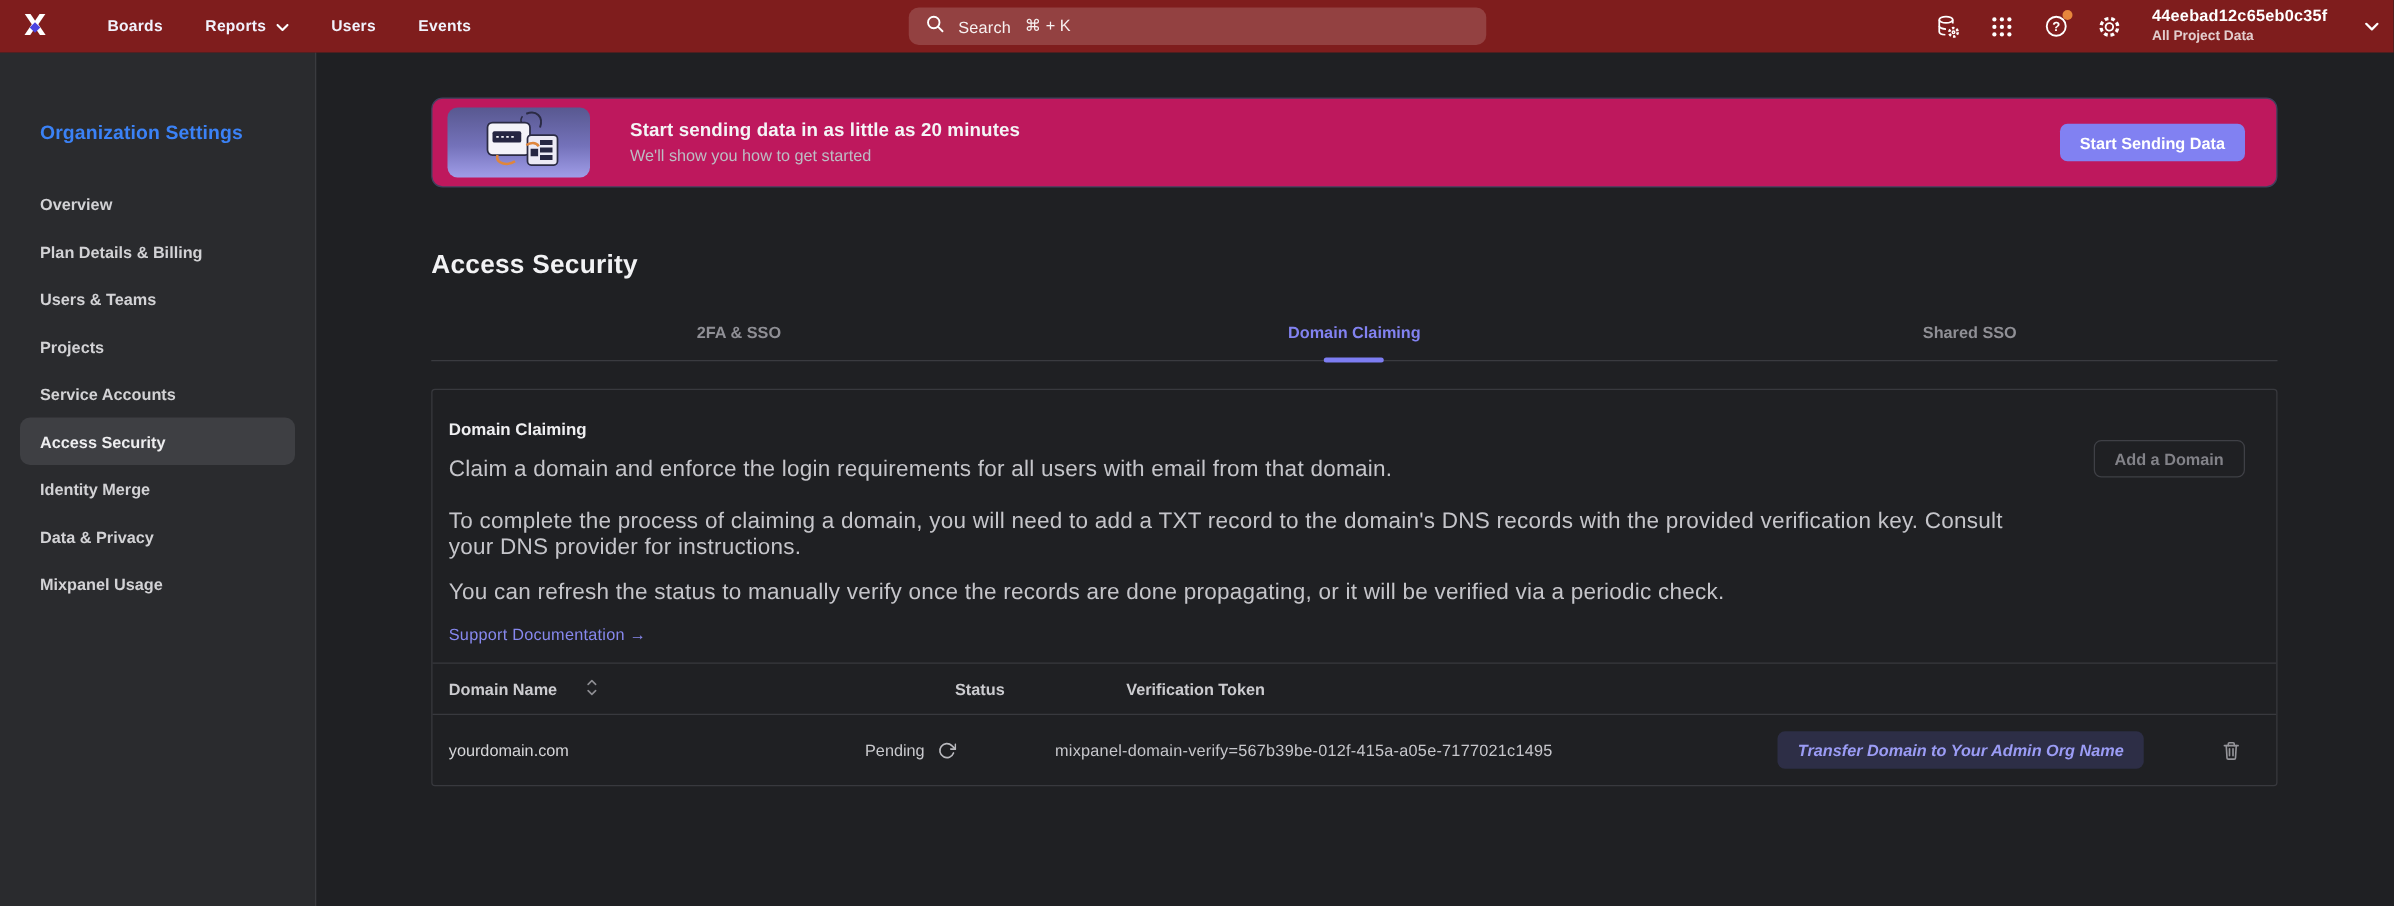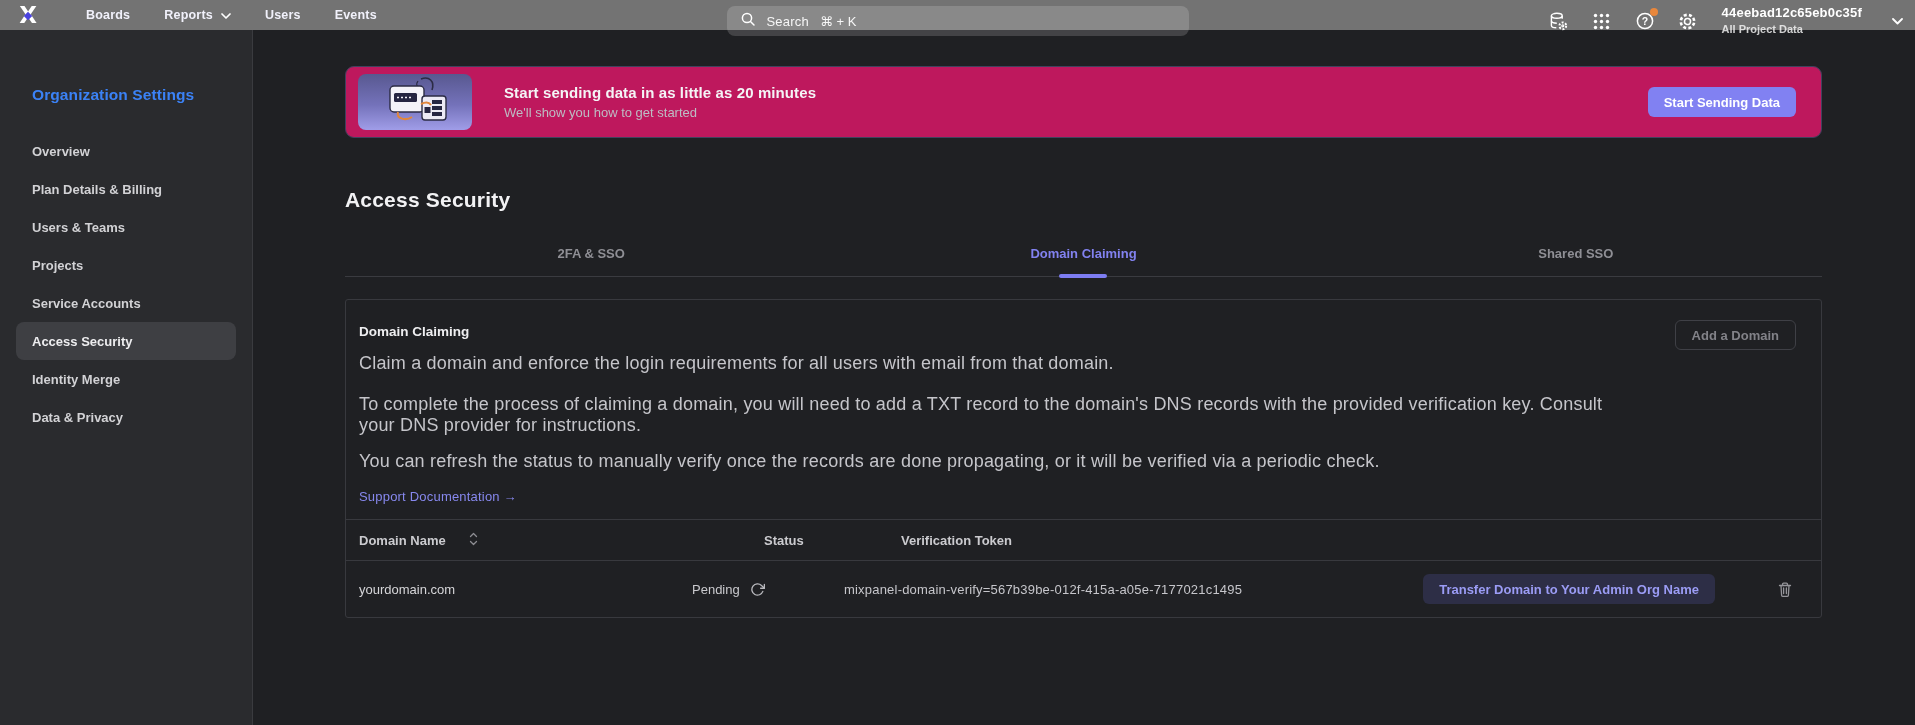--- a/index.html
+++ b/index.html
@@ -6,22 +6,22 @@
   html,body { width:1915px; height:725px; overflow:hidden; }
   body {
     font-family:"Liberation Sans","DejaVu Sans",sans-serif;
     background:#1f2023;
     color:#e8e8ea;
   }
   .viewport { width:1915px; height:725px; display:flex; flex-direction:column; }
 
   
   .topbar {
-    height:30px; flex-shrink:0;
-    background:#737373;
+    height:42px; flex-shrink:0;
+    background:#7f1d1d;
     display:flex; align-items:center;
     position:relative;
   }
   .nav-left { display:flex; align-items:center; gap:34px; padding-left:14px; }
   .logo { width:28px; height:30px; position:relative; display:flex; align-items:center; justify-content:center; cursor:pointer; margin-right:10px; }
   .logo-x { font-family:"DejaVu Sans",sans-serif; font-size:23px; font-weight:800; color:#fff; line-height:1; }
   .logo-notch { position:absolute; width:6px; height:6px; background:#4b43e0; left:50%; top:52%; transform:translate(-50%,-50%) rotate(45deg); }
   .nav-link { color:#f1f1fb; font-size:12.5px; font-weight:600; letter-spacing:.2px; display:flex; align-items:center; gap:8px; cursor:pointer; white-space:nowrap; }
 
   .search {
@@ -96,21 +96,21 @@
   .tab.active { color:#8282f0; }
   .tab-underline {
     position:absolute; bottom:-2px; left:50%; transform:translateX(-50%);
     width:48px; height:4px; border-radius:3px; background:#7d7df2;
   }
 
   
   .card { margin-top:22px; border:1px solid #38393e; border-radius:3px; position:relative; padding-top:24px; }
   .card-title { font-size:13.5px; font-weight:700; color:#eeeef0; margin:0 25px 14px 13px; }
   .add-domain-btn {
-    position:absolute; top:20px; right:25px; height:30px; padding:0 16px;
+    position:absolute; top:40px; right:25px; height:30px; padding:0 16px;
     font-family:inherit; font-size:13px; font-weight:600; color:#828288;
     background:transparent; border:1px solid #3f4046; border-radius:6px; cursor:pointer;
   }
   .card-p { font-size:18px; line-height:21px; letter-spacing:.2px; color:#c5c5ca; margin:0 25px 15px 13px; max-width:1260px; }
   .card-p.gap-lg { margin-bottom:20px; }
   .support-link { display:inline-block; font-size:13px; font-weight:400; color:#8788ee; margin:0 0 15px 13px; cursor:pointer; letter-spacing:.2px; }
 
   
   .dtable { border-top:1px solid #38393e; }
   .dtable-header {
@@ -122,21 +122,21 @@
   .th-domain { display:flex; align-items:center; gap:23px; }
   .dtable-row { display:flex; align-items:center; height:56px; padding:0 28px 0 13px; font-size:13px; }
   .cell-domain { width:333px; color:#d6d6d9; }
   .cell-status { width:152px; display:flex; align-items:center; gap:10px; color:#c9c9cd; }
   .refresh-btn { display:flex; cursor:pointer; }
   .cell-token { flex:1; color:#c6c6cb; letter-spacing:.2px; }
   .transfer-btn {
     height:30px; padding:0 16px; white-space:nowrap;
     background:#2d2e46; color:#9b9cf5;
     font-family:inherit; font-size:13px; font-weight:600;
-    border:none; border-radius:6px; cursor:pointer;
+    border:none; border-radius:6px; cursor:pointer;font-style:italic;
   }
   .trash-btn { margin-left:62px; display:flex; cursor:pointer; color:#95959a; }
 </style>
 </head>
 <body>
 
 <div class="viewport">
 
   <header class="topbar">
     <div class="nav-left">
@@ -222,20 +222,21 @@
     <aside class="sidebar">
       <div class="sidebar-title">Organization Settings</div>
       <div class="sidebar-item">Overview</div>
       <div class="sidebar-item">Plan Details &amp; Billing</div>
       <div class="sidebar-item">Users &amp; Teams</div>
       <div class="sidebar-item">Projects</div>
       <div class="sidebar-item">Service Accounts</div>
       <div class="sidebar-item active">Access Security</div>
       <div class="sidebar-item">Identity Merge</div>
       <div class="sidebar-item">Data &amp; Privacy</div>
+      <div class="sidebar-item">Mixpanel Usage</div>
     </aside>
 
     <main class="main">
 
       <div class="banner">
         <div class="banner-illu">
           <svg width="114" height="56" viewBox="0 0 114 56">
             <path d="M63 5c8-3 14 2 11 11" stroke="#2b2b44" fill="none" stroke-width="1.6"></path>
             <path d="M60 7c-3 4 0 7 3 8" stroke="#2b2b44" fill="none" stroke-width="1.2"></path>
             <rect x="32" y="12" width="34" height="26" rx="4" fill="#f4f3f9" stroke="#2b2b44" stroke-width="1.4"></rect>

